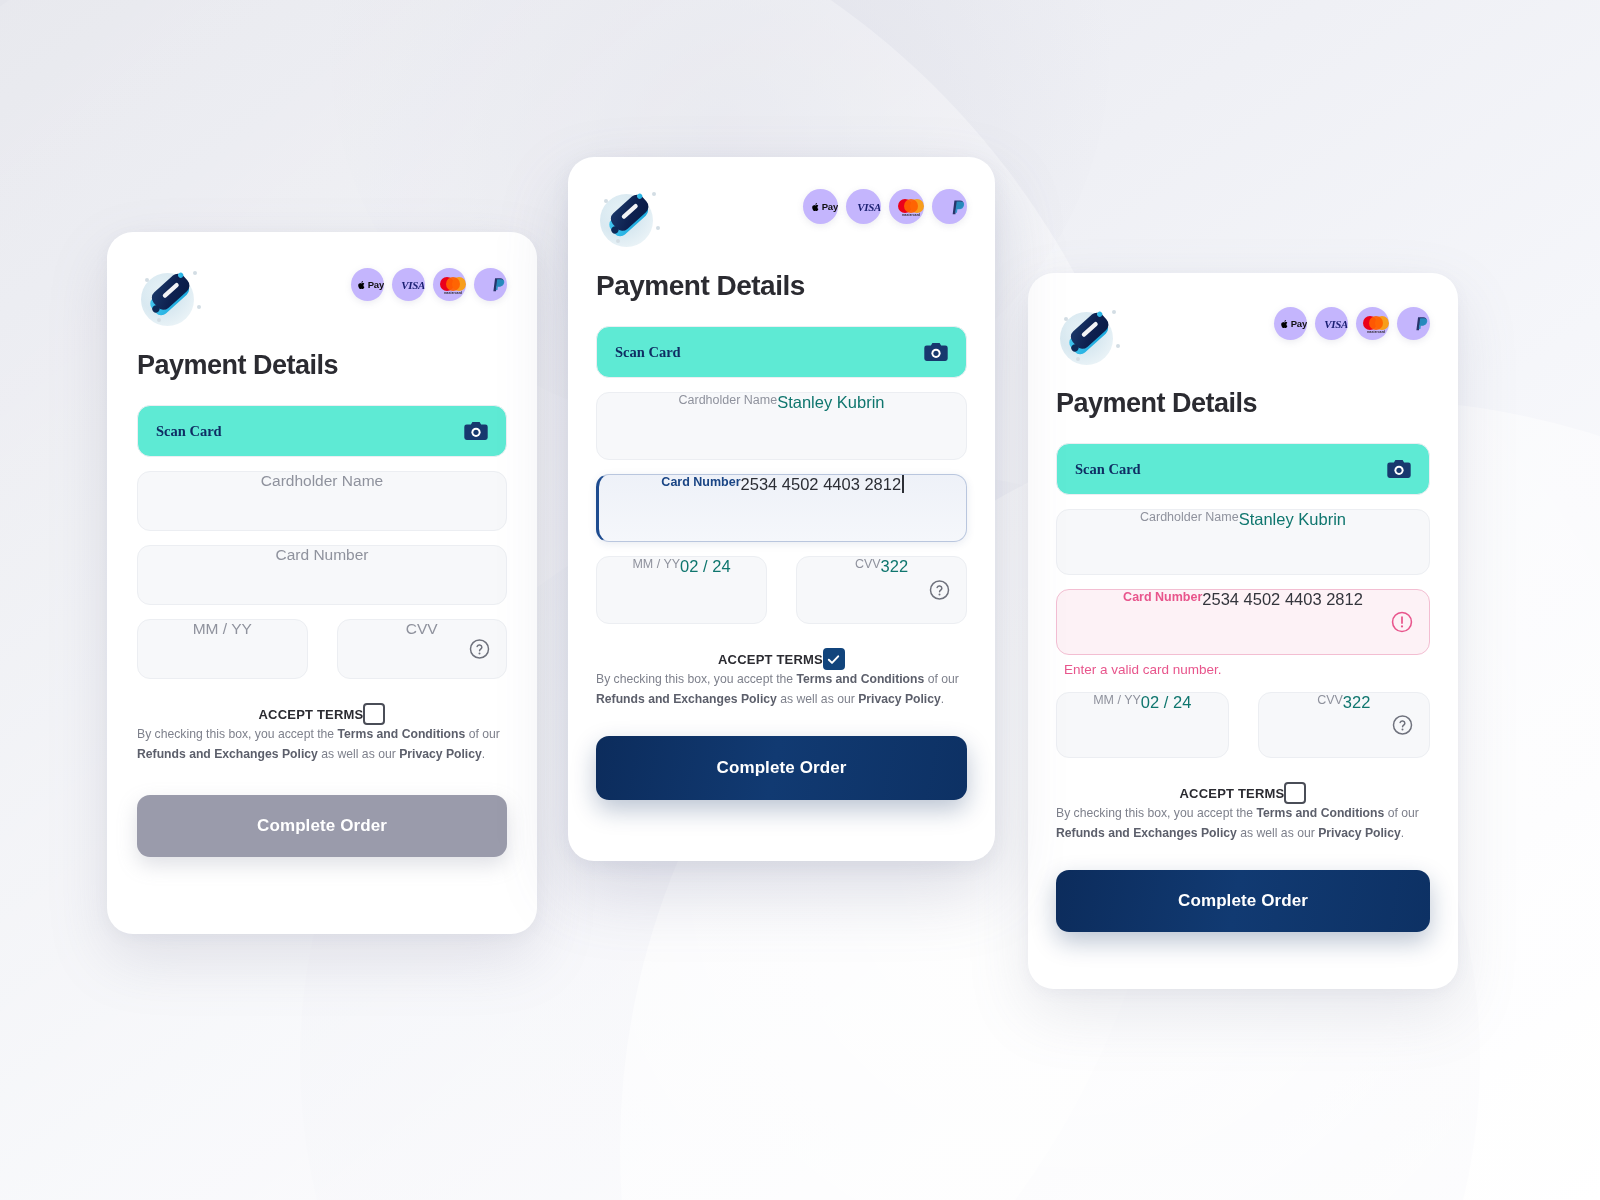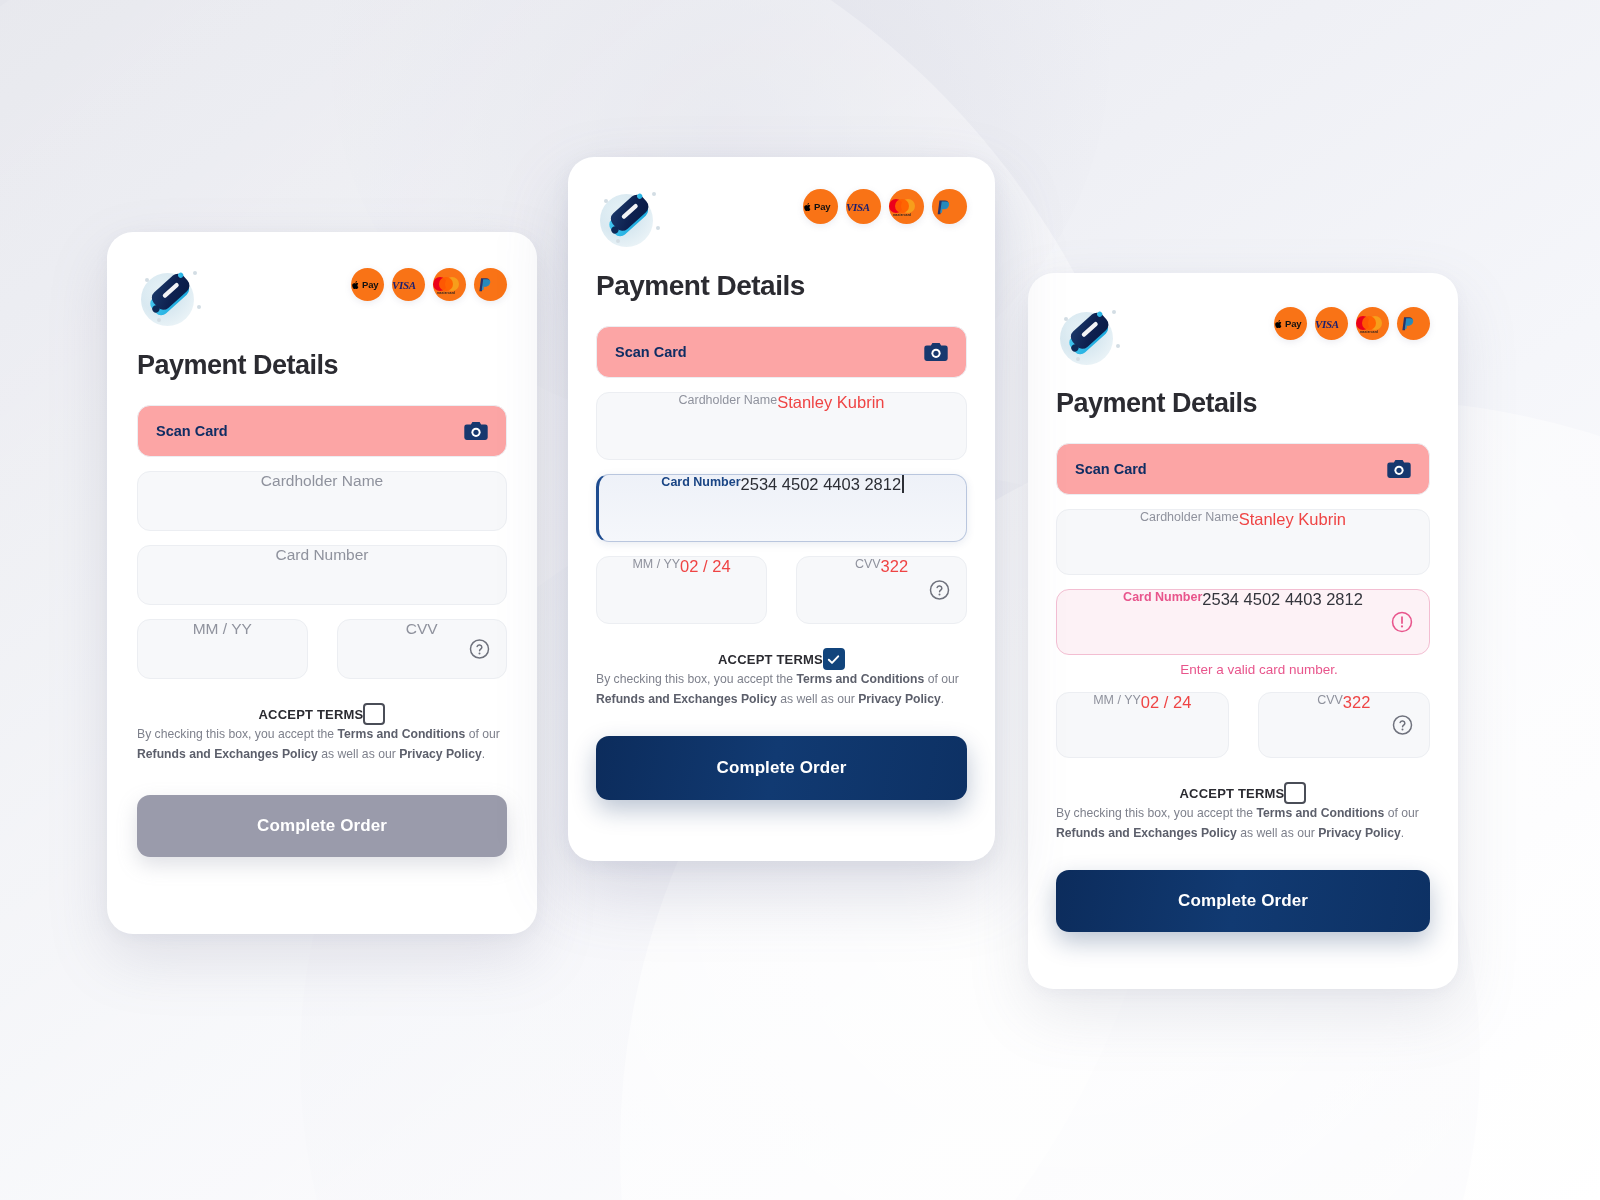--- a/index.html
+++ b/index.html
@@ -100,23 +100,23 @@
   .brand-logo .dot.d1 { left: 8px; top: 14px; }
   .brand-logo .dot.d2 { right: 6px; top: 7px; }
   .brand-logo .dot.d3 { right: 2px; bottom: 21px; }
   .brand-logo .dot.d4 { left: 20px; bottom: 8px; }
   .brand-logo svg { position: absolute; left: 0; top: 0; }
 
   .pay-badges { display: flex; gap: 8px; align-items: center; padding-top: 4px; }
   .pay-badge {
     width: 33px; height: 33px;
     border-radius: 50%;
-    background: #f97316;
+    background: #c4b5fd;
     box-shadow: 0 2px 7px rgba(110,116,150,0.14);
-    display: flex; align-items: center; justify-content: flex-start;
+    display: flex; align-items: center; justify-content: flex-end;
     overflow: hidden;
   }
   .card-center .pay-badge { width: 35px; height: 35px; }
   .card-left .pay-badge  { width: 33px; height: 33px; }
   .card-right .pay-badge { width: 33px; height: 33px; }
 
   .applepay-txt {
     font-size: 9.5px; font-weight: 600; color: #111; letter-spacing: -0.2px;
     display: flex; align-items: center; gap: 1px;
   }
@@ -158,21 +158,22 @@
     flex-direction: row;
     justify-content: center;
     margin-bottom: 14px;
   }
 
   .field.scan {
     height: 52px;
     flex-direction: row;
     align-items: center;
     justify-content: space-between;
-    background: #fca5a5;
+    background: #5eead4;
+    font-family: Liberation Serif, serif;
   }
   .scan-label {
     font-size: 14.5px;
     font-weight: 700;
     color: #0f2d63;
   }
 
   .field .placeholder {
     font-size: 15.5px;
     color: #8f929d;
@@ -180,21 +181,21 @@
   }
   .field .f-label {
     font-size: 12.5px;
     color: #8f929d;
     font-weight: 400;
     line-height: 1.2;
     margin-bottom: 3px;
   }
   .field .f-value {
     font-size: 16.5px;
-    color: #ef4444;
+    color: #0f766e;
     font-weight: 400;
     line-height: 1.15;
   }
 
   .field.filled { height: 66px; }
   .card-center .field.filled { height: 68px; }
 
   
   .field.focused {
     background: linear-gradient(180deg, #eef1f8 0%, #f5f7fb 100%);
@@ -219,22 +220,21 @@
     border-radius: 13px;
   }
   .field.error .f-label { color: #e8558c; font-weight: 700; }
   .field.error .f-value { color: #33353c; }
   .err-icon {
     position: absolute; right: 16px; top: 50%; transform: translateY(-50%);
   }
   .error-msg {
     font-size: 13.5px;
     color: #e8558c;
-    margin: -7px 0 15px 32px;
-    text-align: center;
+    margin: -7px 0 15px 8px;
   }
 
   .row-2 { display: flex; gap: 29px; }
   .row-2 .field { flex: 1; }
 
   .help-icon {
     position: absolute; right: 16px; top: 50%; transform: translateY(-50%);
   }
 
   

